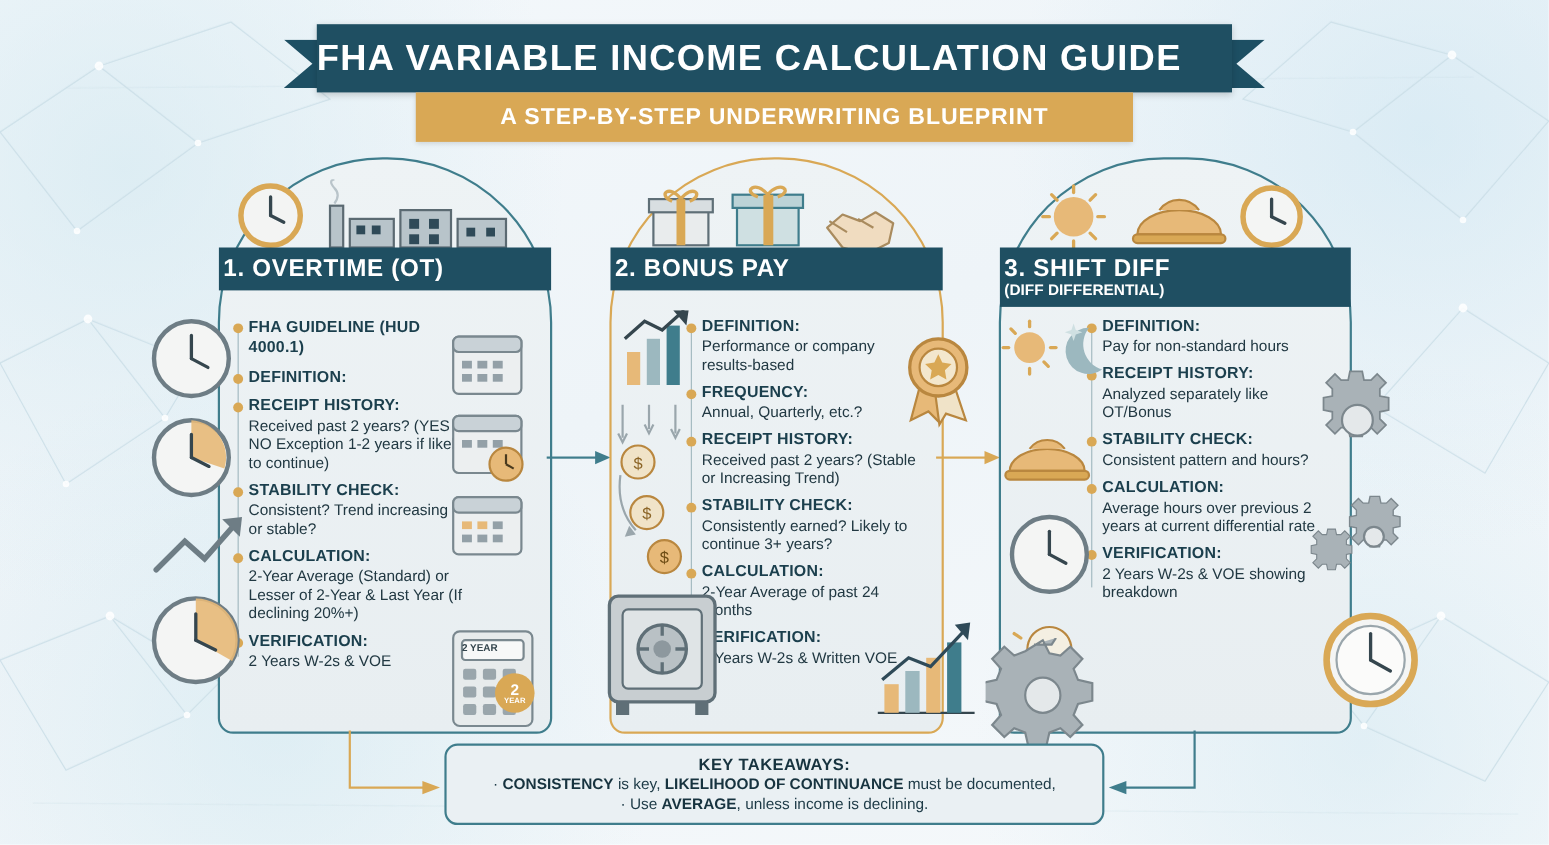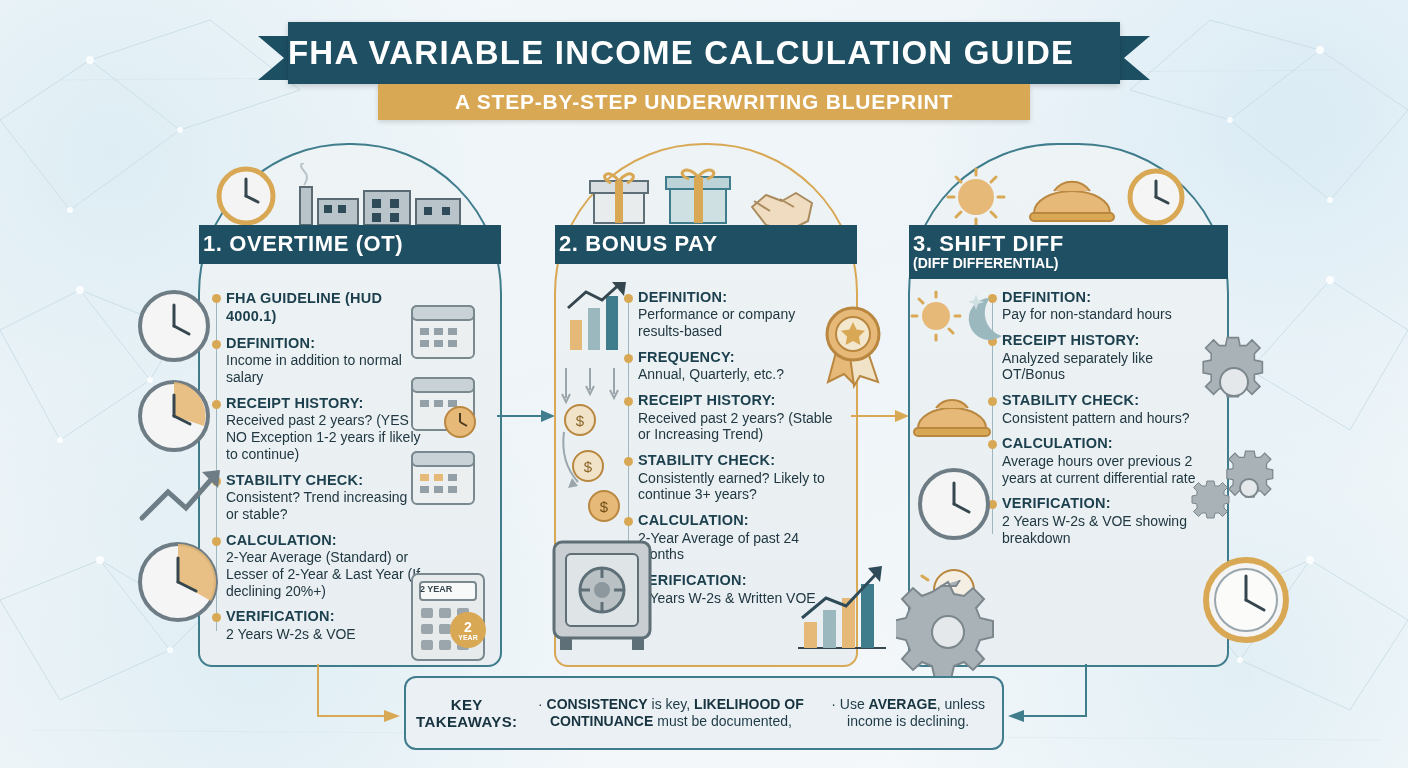--- a/index.html
+++ b/index.html
@@ -66,21 +66,21 @@
     font-weight: bold;
     letter-spacing: 1.2px;
     text-align: center;
     white-space: nowrap;
   }
   .banner-sub {
     position: absolute;
     left: 378px;
     right: 378px;
     top: 70px;
-    height: 36px;
+    height: 45px;
     background: #d9a855;
     display: flex;
     align-items: center;
     justify-content: center;
     box-shadow: 0 2px 5px rgba(0,0,0,0.15);
   }
   .banner-sub .subtitle {
     color: #ffffff;
     font-size: 21px;
     font-weight: bold;
@@ -210,21 +210,21 @@
   .takeaway {
     position: absolute;
     left: 404px;
     top: 676px;
     width: 600px;
     height: 74px;
     border: 2px solid #3f7d8c;
     border-radius: 12px;
     background: #eaf0f3;
     display: flex;
-    flex-direction: row;
+    flex-direction: column;
     align-items: center;
     justify-content: center;
     text-align: center;
     box-sizing: border-box;
     padding: 4px 10px;
   }
   .takeaway .kt-title {
     font-size: 15px;
     font-weight: bold;
     color: #17333f;
@@ -331,21 +331,20 @@
       <div class="h-main">1. OVERTIME (OT)</div>
     </div>
 
     <div class="col-body">
       <ul class="bullet-list">
         <li class="bullet single">
           <span class="b-label">FHA GUIDELINE (HUD 4000.1)</span>
         </li>
         <li class="bullet">
           <div class="b-label">DEFINITION:</div>
-          <div class="b-text">Income in addition to normal salary</div>
         </li>
         <li class="bullet">
           <div class="b-label">RECEIPT HISTORY:</div>
           <div class="b-text">Received past 2 years? (YES / NO Exception 1-2 years if likely to continue)</div>
         </li>
         <li class="bullet">
           <div class="b-label">STABILITY CHECK:</div>
           <div class="b-text">Consistent? Trend increasing or stable?</div>
         </li>
         <li class="bullet">

